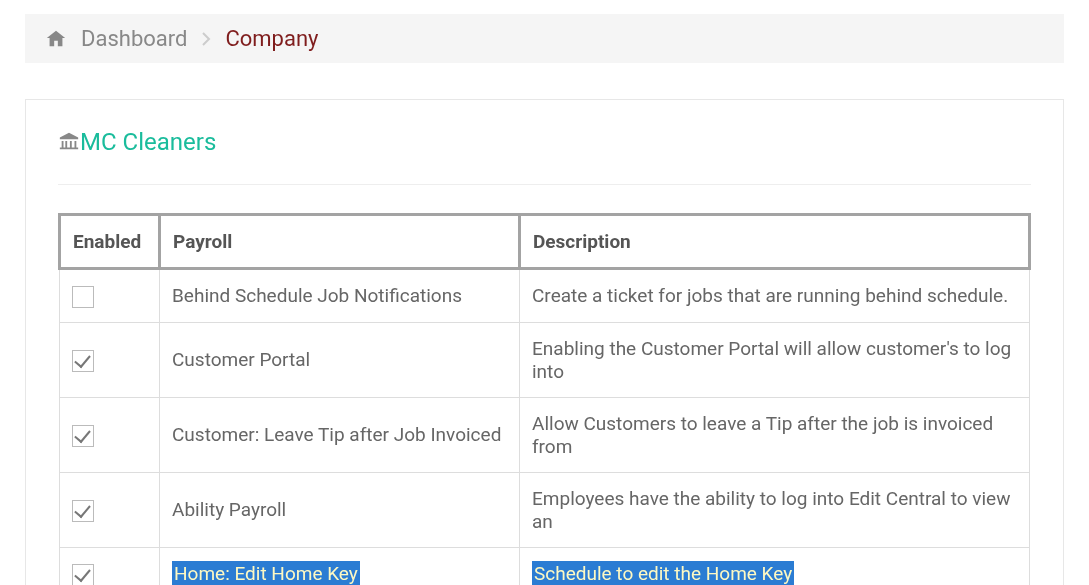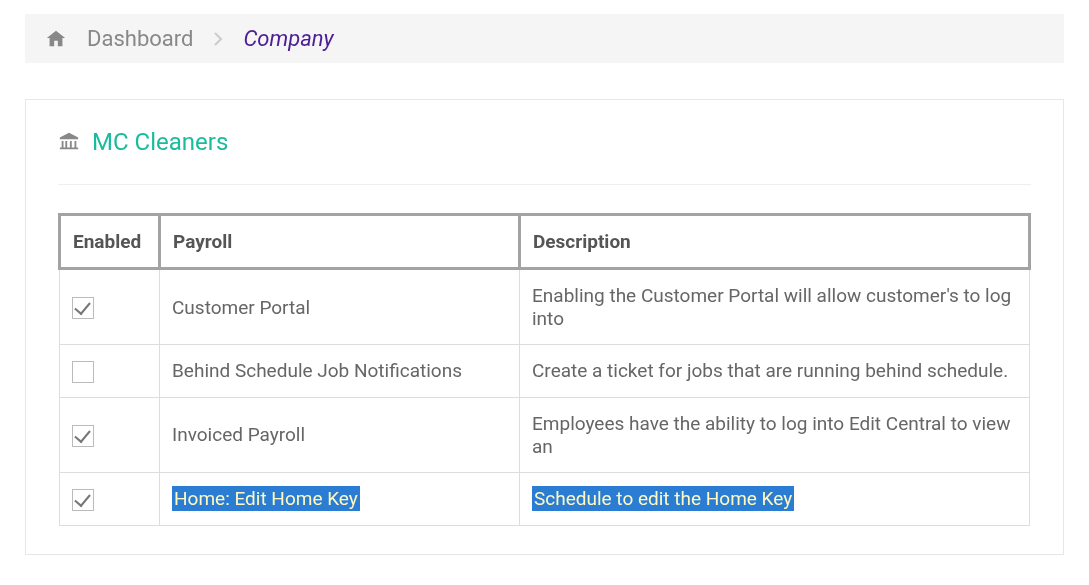--- a/index.html
+++ b/index.html
@@ -8,39 +8,38 @@
     background: #ffffff;
     color: #666;
     font-size: 18px;
   }
   .breadcrumb {
     background: #f5f5f5;
     padding: 12px 20px;
     margin: 14px 25px 0 25px;
     display: flex;
     align-items: center;
-    gap: 20px;
+    gap: 14px;
     font-size: 22px;
     color: #888;
   }
   .breadcrumb-link { color: #888; cursor: pointer; }
-  .breadcrumb-current { color: #4c1d95; font-style: italic; }
+  .breadcrumb-current { color: #7f1d1d; }
   .home-icon-svg { width: 22px; height: 22px; fill: #888; }
   .chevron-svg { width: 10px; height: 16px; stroke: #ccc; fill: none; stroke-width: 2; }
 
   .panel {
     border: 1px solid #e7e7e7;
     margin: 36px 25px 0 25px;
     padding: 28px 32px;
     background: #fff;
   }
   .panel-title {
     display: flex;
     align-items: center;
-    gap: 12px;
     color: #1abc9c;
     font-size: 24px;
     font-weight: 400;
     padding-bottom: 28px;
     border-bottom: 1px solid #eee;
     margin-bottom: 28px;
   }
   .bank-icon-svg { width: 22px; height: 22px; fill: #888; }
 
   table.feature-table {
@@ -119,32 +118,37 @@
   <table class="feature-table">
     <thead>
       <tr>
         <th class="col-enabled">Enabled</th>
         <th class="col-feature">Payroll</th>
         <th>Description</th>
       </tr>
     </thead>
     <tbody id="tbody">
         <tr>
-          <td class="col-enabled"><span class="chk checked"></span></td>
-          <td class="col-feature">Customer Portal</td>
-          <td>Enabling the Customer Portal will allow customer's to log into</td>
-        </tr>
-        <tr>
           <td class="col-enabled"><span class="chk"></span></td>
           <td class="col-feature">Behind Schedule Job Notifications</td>
           <td>Create a ticket for jobs that are running behind schedule.</td>
         </tr>
         <tr>
           <td class="col-enabled"><span class="chk checked"></span></td>
-          <td class="col-feature">Invoiced Payroll</td>
+          <td class="col-feature">Customer Portal</td>
+          <td>Enabling the Customer Portal will allow customer's to log into</td>
+        </tr>
+        <tr>
+          <td class="col-enabled"><span class="chk checked"></span></td>
+          <td class="col-feature">Customer: Leave Tip after Job Invoiced</td>
+          <td>Allow Customers to leave a Tip after the job is invoiced from</td>
+        </tr>
+        <tr>
+          <td class="col-enabled"><span class="chk checked"></span></td>
+          <td class="col-feature">Ability Payroll</td>
           <td>Employees have the ability to log into Edit Central to view an</td>
         </tr>
         <tr>
           <td class="col-enabled"><span class="chk checked"></span></td>
           <td class="col-feature"><span class="hl">Home: Edit Home Key</span></td>
           <td><span class="hl">Schedule to edit the Home Key</span></td>
         </tr>
       </tbody>
   </table>
 </div>

